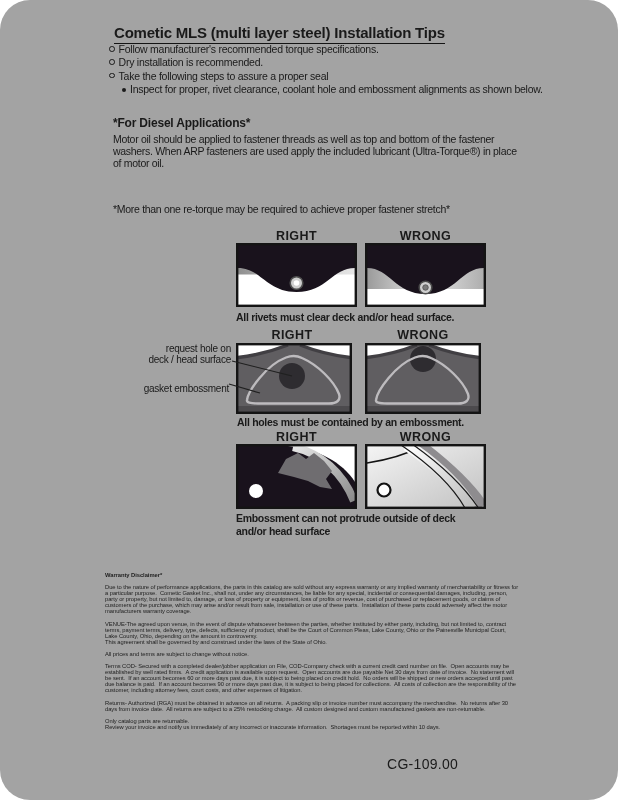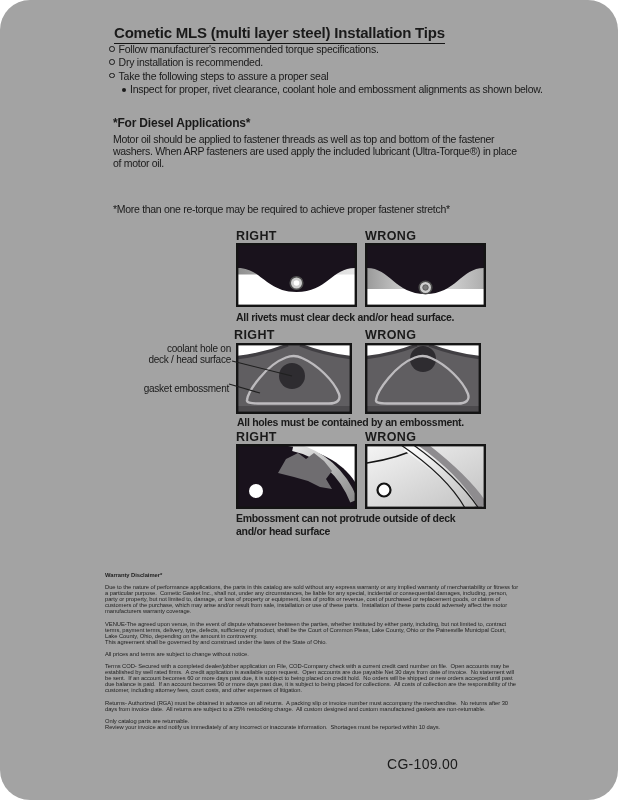--- a/index.html
+++ b/index.html
@@ -15,21 +15,21 @@
   .tips { position:absolute; left:109px; top:43px; font-size:10.5px; letter-spacing:-0.25px; }
   .tip  { line-height:13.4px; white-space:nowrap; }
   .subtip { line-height:12.3px; padding-left:13px; white-space:nowrap; }
   .mk1 { display:inline-block; width:3.6px; height:3.6px; border:1px solid #1a1a1a; border-radius:50%; margin-right:4px; vertical-align:1.5px; }
   .mk2 { display:inline-block; width:4px; height:4px; background:#1a1a1a; border-radius:50%; margin-right:4px; vertical-align:1.5px; }
 
   .diesel-h { position:absolute; left:113px; top:116px; font-size:12px; font-weight:bold; letter-spacing:-0.2px; }
   .para { position:absolute; left:113px; width:404px; font-size:10.5px; letter-spacing:-0.3px; line-height:11.8px; }
   .p1 { top:134px; } .p2 { top:163px; } .p3 { top:204px; white-space:nowrap; }
 
-  .dg-label { position:absolute; width:121px; text-align:left; font-size:12.5px; font-weight:bold; letter-spacing:0.4px; }
+  .dg-label { position:absolute; width:121px; text-align:center; font-size:12.5px; font-weight:bold; letter-spacing:0.4px; }
   .panel { position:absolute; line-height:0; }
   .caption { position:absolute; font-size:10.5px; font-weight:bold; letter-spacing:-0.3px; line-height:12.5px; white-space:nowrap; }
 
   .callout { position:absolute; font-size:10px; letter-spacing:-0.25px; line-height:11.2px; text-align:right; }
   .co1 { left:100px; top:343px; width:131px; }
   .co2 { left:100px; top:383px; width:129px; }
   .leader-overlay { position:absolute; left:226px; top:340px; pointer-events:none; }
 
   .disc { position:absolute; left:105px; top:572px; width:414px; font-size:5.8px; line-height:6.1px; letter-spacing:-0.05px; color:#222; }
   .disc-h { font-weight:bold; margin:0 0 6px 0; }
@@ -93,21 +93,21 @@
       <rect x="1.2" y="1.2" width="118.6" height="61.6" fill="none" stroke-width="2.4" stroke="#141414"></rect>
     </svg>
   </div>
 
   <div class="caption" style="left:236px; top:311px;">All rivets must clear deck and/or head surface.</div>
 
   <div class="dg-label" style="left:234px; top:328px; width:116px;">RIGHT</div>
   <div class="dg-label" style="left:365px; top:328px; width:116px;">WRONG</div>
 
   <div class="callout co1">
-    <div>coolant hole on</div>
+    <div>request hole on</div>
     <div>deck / head surface</div>
   </div>
   <div class="callout co2">gasket embossment</div>
 
   <div class="panel" style="left:236px; top:343px;">
     <svg width="116" height="71" viewBox="0 0 116 71">
       <rect x="2" y="2" width="112" height="67" fill="#605e61"></rect>
       <rect x="2" y="63" width="112" height="6" fill="#4c4a4d"></rect>
       <path d="M2,2 H52 C34,9 18,12.5 2,14.5 Z" fill="#ffffff"></path>
       <path d="M114,2 H64 C82,9 98,12.5 114,14.5 Z" fill="#ffffff"></path>

